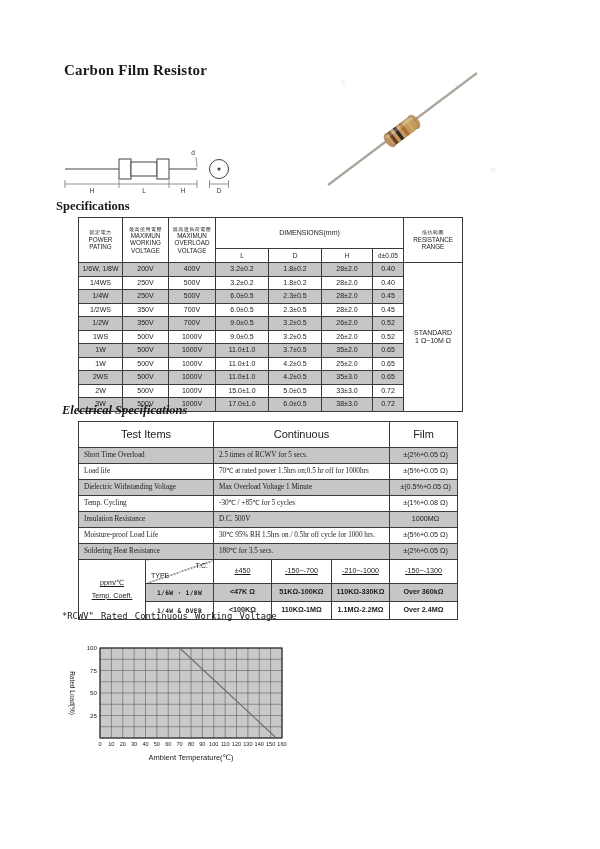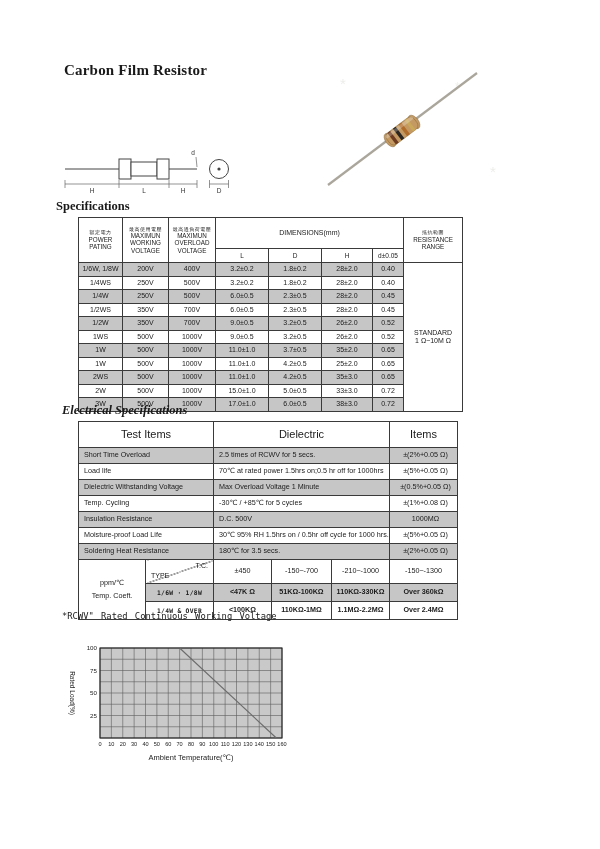--- a/index.html
+++ b/index.html
@@ -36,23 +36,23 @@
   #spec-table .hr2 td{height:13px;font-size:6.5px;}
   .cn{display:block;font-size:5px;line-height:1.25;color:#222;letter-spacing:.5px;}
   .hen{display:block;font-size:6.3px;line-height:1.18;white-space:pre-line;}
   .dimhdr{font-size:6.5px;}
   .std{white-space:pre-line;font-size:7px;line-height:1.6;background:#fff !important;}
 
   #elec-table{left:78px;top:421px;width:379px;}
   #elec-table td,#elec-table th{font-size:7.2px;line-height:1.15;}
   #elec-table .e-hdr th{height:25px;font-size:11px;background:#fff;}
   #elec-table tr.e-row td{height:15px;}
-  .ti,.co{text-align:left !important;padding-left:5px !important;}
+  .ti,.co{text-align:left !important;padding-left:5px !important;font-family:Liberation Serif, serif;}
   .sp{text-align:left;padding-left:4px !important;}
-  #elec-table tr.tch td{height:23px;}
+  #elec-table tr.tch td{height:23px;text-decoration:underline;}
   #elec-table tr.tcr td{height:17px;font-weight:bold;}
   .ppm{white-space:pre-line;line-height:1.7 !important;background:#fff !important;}
   .diag{position:relative;background:linear-gradient(to bottom right,transparent 49.3%,#3a3a3a 49.3%,#3a3a3a 50.7%,transparent 50.7%);}
   .diag .dt{position:absolute;top:2px;right:5px;font-size:7px;}
   .diag .db{position:absolute;bottom:3px;left:5px;font-size:7px;}
   .mono{font-family:"DejaVu Sans Mono","Liberation Mono",monospace;font-size:6.3px !important;letter-spacing:.3px;}
   .tcv{font-size:7px;}
 
   .note{left:62px;top:611px;font-family:"DejaVu Sans Mono","Liberation Mono",monospace;
         font-size:8.8px;word-spacing:2px;color:#1a1a1a;}
@@ -273,22 +273,22 @@
         <col style="width:67px">
         <col style="width:68px">
         <col style="width:58px">
         <col style="width:60px">
         <col style="width:58px">
         <col style="width:68px">
       </colgroup>
     <tbody>
         <tr class="e-hdr">
       <th colspan="2">Test Items</th>
-      <th colspan="3">Dielectric</th>
-      <th>Items</th>
+      <th colspan="3">Continuous</th>
+      <th>Film</th>
     </tr>
     <tr class="e-row g">
           <td colspan="2" class="ti">Short Time Overload</td>
           <td colspan="3" class="co">2.5 times of RCWV for 5 secs.</td>
           <td class="sp">±(2%+0.05 Ω)</td>
         </tr>
     <tr class="e-row">
           <td colspan="2" class="ti">Load life</td>
           <td colspan="3" class="co">70℃ at rated power 1.5hrs on;0.5 hr off for 1000hrs</td>
           <td class="sp">±(5%+0.05 Ω)</td>

